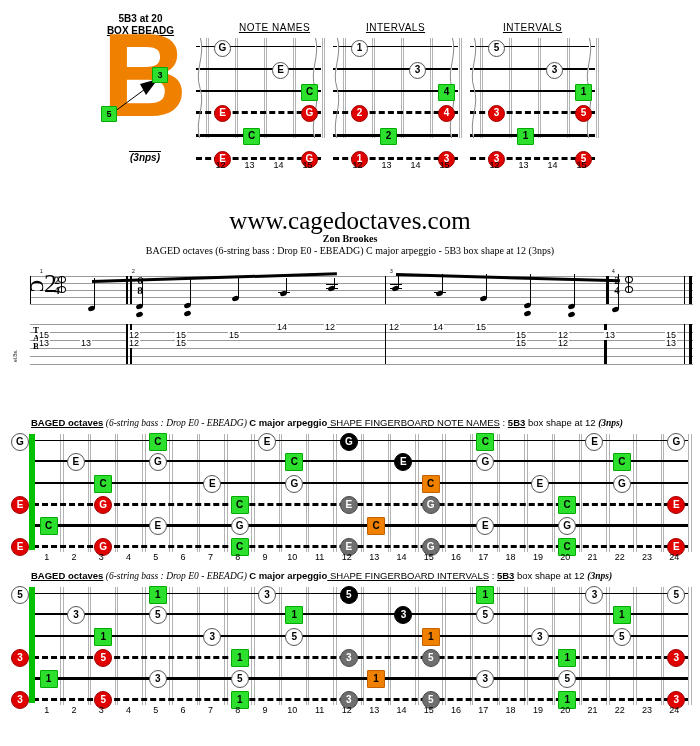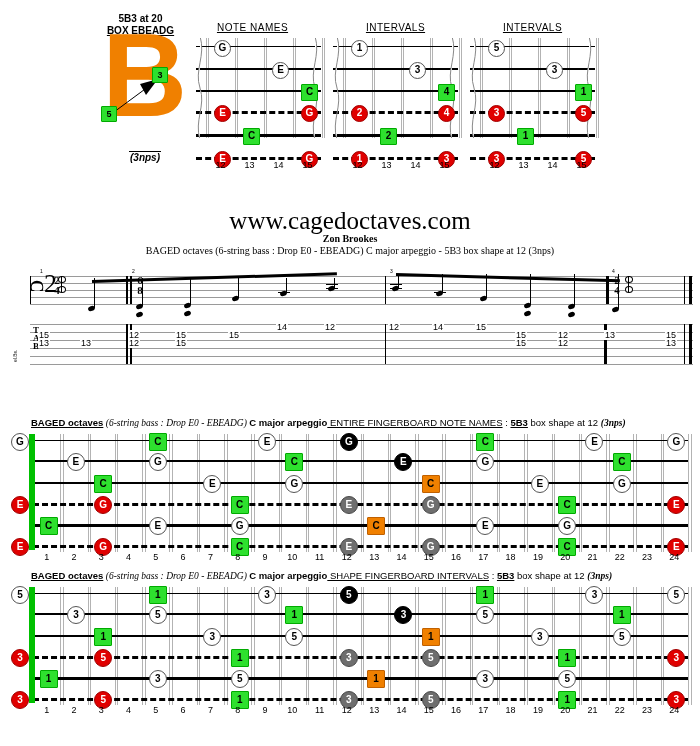--- a/index.html
+++ b/index.html
@@ -66,21 +66,21 @@
     <polygon points="58,45 40,50 46,61" fill="#000"></polygon>
   </svg>
   <div class="mk sq m-green" style="left:52px;top:33px;width:14px;height:14px;">3</div>
   <div class="mk sq m-green" style="left:1px;top:72px;width:14px;height:14px;">5</div>
 </div>
 <div class="abs nps" style="left:100px;top:152px;width:90px;">
   <span>(3nps)</span>
 </div>
 
 <div id="hdr-panels">
-    <div class="abs diag-lbl" style="left: 190px; top: 22px; width: 125px;">NOTE NAMES</div>
+    <div class="abs diag-lbl" style="left: 212px; top: 22px; width: 125px;">NOTE NAMES</div>
     <div class="abs" style="left: 196px; top: 38px; width: 125px; height: 100px;">
       <div class="fret" style="left: 10px; top: 0px; height: 100px;"></div>
       <div class="fret" style="left: 12px; top: 0px; height: 100px;"></div>
       <div class="fret" style="left: 39px; top: 0px; height: 100px;"></div>
       <div class="fret" style="left: 41px; top: 0px; height: 100px;"></div>
       <div class="fret" style="left: 68px; top: 0px; height: 100px;"></div>
       <div class="fret" style="left: 70px; top: 0px; height: 100px;"></div>
       <div class="fret" style="left: 97px; top: 0px; height: 100px;"></div>
       <div class="fret" style="left: 99px; top: 0px; height: 100px;"></div>
       <div class="fret" style="left: 126px; top: 0px; height: 100px;"></div>
@@ -288,21 +288,21 @@
     <div class="tabnum" style="left: 515px; top: 68px;">15</div>
     <div class="tabnum" style="left: 515px; top: 76px;">15</div>
     <div class="tabnum" style="left: 557px; top: 68px;">12</div>
     <div class="tabnum" style="left: 557px; top: 76px;">12</div>
     <div class="tabnum" style="left: 604px; top: 68px;">13</div>
     <div class="tabnum" style="left: 665px; top: 68px;">15</div>
     <div class="tabnum" style="left: 665px; top: 76px;">13</div>
   </div>
 
 <div class="abs bigtitle" style="left:31px;top:417px;">
-  <b class="u">BAGED octaves</b><span class="it"> (6-string bass : Drop E0 - EBEADG) </span><b>C major arpeggio</b><span class="u"> ENTIRE FINGERBOARD NOTE NAMES</span><span> : </span><b class="u">5B3</b><span> box shape at 12 </span><b class="it">(3nps)</b>
+  <b class="u">BAGED octaves</b><span class="it"> (6-string bass : Drop E0 - EBEADG) </span><b>C major arpeggio</b><span class="u"> SHAPE FINGERBOARD NOTE NAMES</span><span> : </span><b class="u">5B3</b><span> box shape at 12 </span><b class="it">(3nps)</b>
 </div>
 <div id="fb-note-names" class="abs" style="left:0px;top:432px;width:700px;height:128px;">
     <div class="fret" style="left: 60.2917px; top: 2px; height: 118px;"></div>
     <div class="fret" style="left: 62.7917px; top: 2px; height: 118px;"></div>
     <div class="fret" style="left: 87.5833px; top: 2px; height: 118px;"></div>
     <div class="fret" style="left: 90.0833px; top: 2px; height: 118px;"></div>
     <div class="fret" style="left: 114.875px; top: 2px; height: 118px;"></div>
     <div class="fret" style="left: 117.375px; top: 2px; height: 118px;"></div>
     <div class="fret" style="left: 142.167px; top: 2px; height: 118px;"></div>
     <div class="fret" style="left: 144.667px; top: 2px; height: 118px;"></div>

